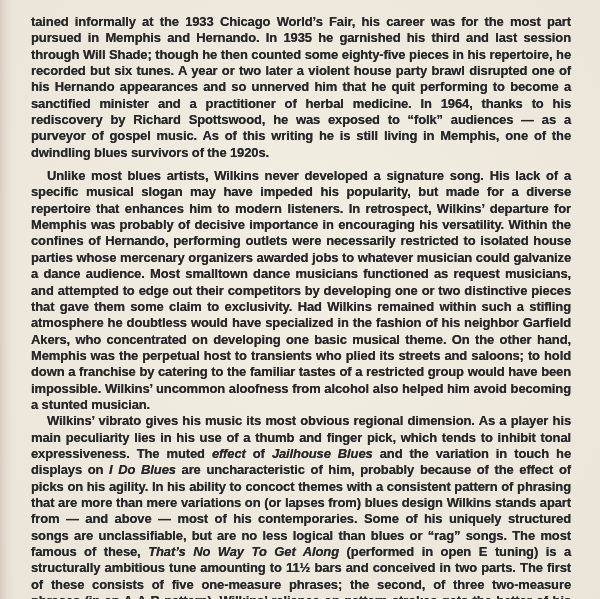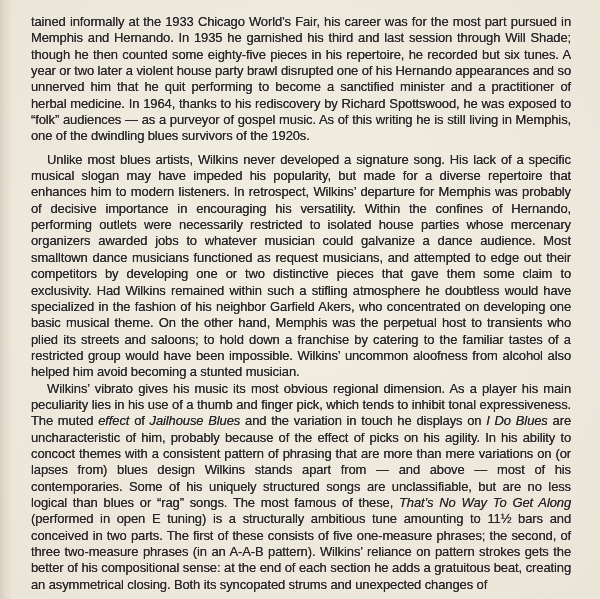--- a/index.html
+++ b/index.html
@@ -15,20 +15,21 @@
     font-family: "Liberation Sans", sans-serif;
   }
   
   .page {
     position: absolute;
     inset: 0;
     background:
       linear-gradient(90deg, rgba(150,120,100,0.22) 0px, rgba(150,120,100,0.10) 5px, rgba(150,120,100,0.0) 13px),
       radial-gradient(ellipse at 50% 45%, rgba(255,255,255,0.07) 0%, rgba(120,100,80,0.06) 100%),
       #f1ede0;
+    font-weight: bold;
   }
   .text-block {
     position: absolute;
     left: 31px;
     right: 29px;
     top: 14px;
     color: #27262a;
     font-size: 13px;
     line-height: 16.35px;
     text-align: justify;

